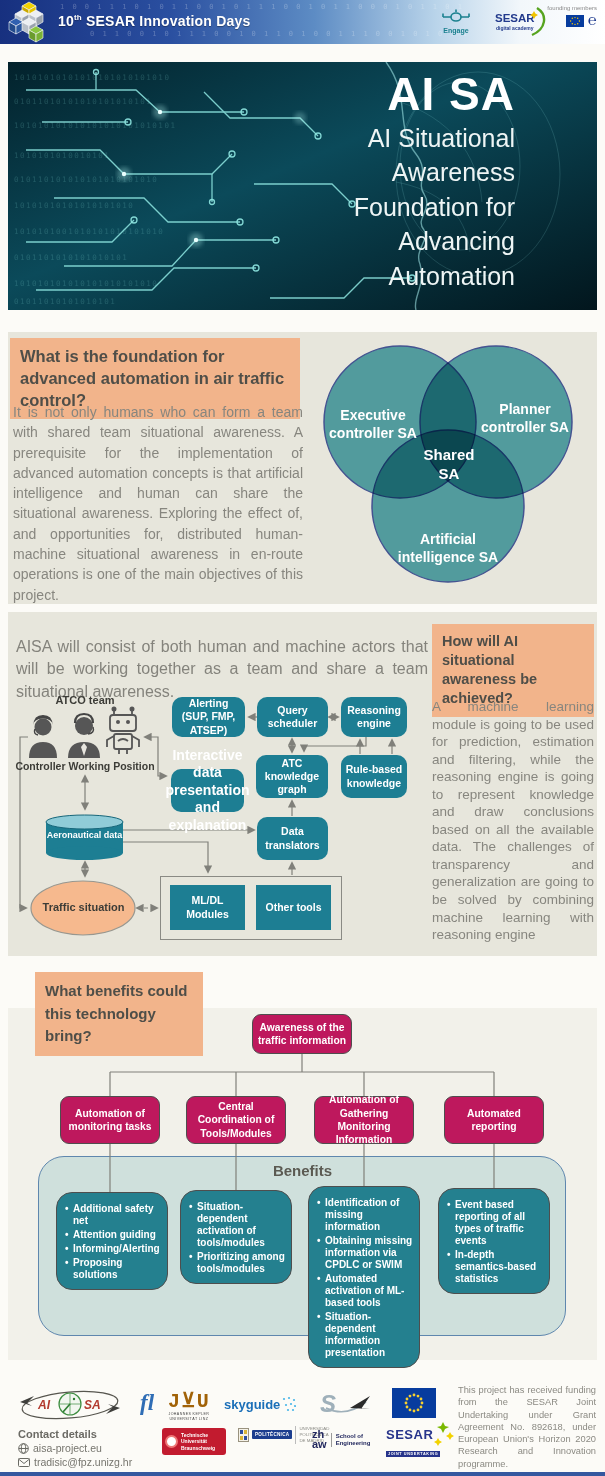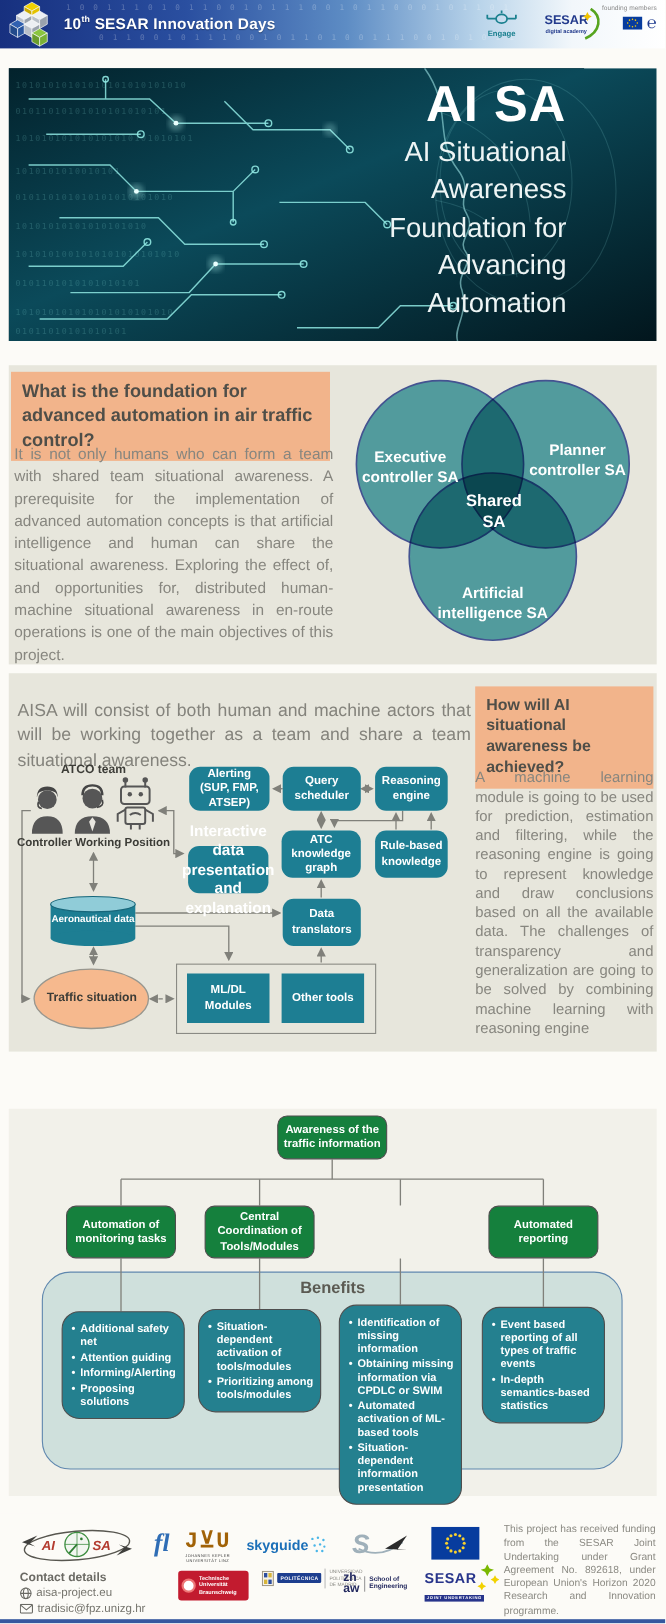--- a/index.html
+++ b/index.html
@@ -44,21 +44,21 @@
   .node{position:absolute;background:#1d7e93;color:#fff;border-radius:10px;display:flex;align-items:center;justify-content:center;text-align:center;font-size:10.5px;font-weight:600;line-height:1.25;padding:2px 4px}
   .node.square{border-radius:0}
   .tool-frame{position:absolute;left:152px;top:186px;width:182px;height:64px;border:1px solid #8a8a84}
   .cyl-label{position:absolute;left:38px;top:140px;width:77px;text-align:center;color:#fff;font-size:9px;font-weight:600;white-space:nowrap}
   .ellipse-label{position:absolute;left:24px;top:211px;width:103px;text-align:center;color:#3c3c37;font-size:11px;font-weight:600}
 
   
   .benefits-wrap{position:absolute;left:0;top:960px;width:605px;height:400px}
   .benefits-panel{position:absolute;left:8px;top:48px;width:589px;height:352px;background:#f2f1ea}
   .q3{position:absolute;left:35px;top:12px;width:168px;font-size:15px;line-height:1.5}
-  .flowbox{position:absolute;background:#15803d;color:#fff;border:1px solid #4e4e4e;border-radius:9px;display:flex;align-items:center;justify-content:center;text-align:center;font-size:10.3px;font-weight:600;line-height:1.3;padding:2px 4px}
+  .flowbox{position:absolute;background:#be185d;color:#fff;border:1px solid #4e4e4e;border-radius:9px;display:flex;align-items:center;justify-content:center;text-align:center;font-size:10.3px;font-weight:600;line-height:1.3;padding:2px 4px}
   .benefits-container{position:absolute;left:38px;top:196px;width:528px;height:180px;background:#cfe0dc;border:1.5px solid #5f87ae;border-radius:26px}
   .benefits-title{position:absolute;left:0;top:202px;width:605px;text-align:center;font-size:15px;font-weight:600;color:#5b5a52}
   .group{position:absolute;background:#24808f;color:#fff;border:1px solid #4e4e4e;border-radius:16px;padding:8px 5px 6px 6px;font-size:10px;font-weight:600;line-height:1.2}
   .group ul{list-style:none}
   .group li{position:relative;padding-left:10px;margin:2px 0}
   .group li::before{content:"•";position:absolute;left:2px}
 
   
   .footer{position:absolute;left:0;top:1376px;width:605px;height:96px;background:#fcfbf7}
   .contact-heading{position:absolute;left:18px;top:52px;font-size:11px;font-weight:700;color:#6b6a64}
@@ -348,34 +348,36 @@
       <div class="tool-frame"></div>
       <div class="node square" style="left:162px;top:195px;width:75px;height:45px">ML/DL Modules</div>
       <div class="node square" style="left:248px;top:195px;width:75px;height:45px">Other tools</div>
       <div class="cyl-label">Aeronautical data</div>
       <div class="ellipse-label">Traffic situation</div>
     </div>
   </div>
 
   <div class="benefits-wrap">
     <div class="benefits-panel"></div>
+    <div class="qbox q3">What benefits could this technology bring?</div>
     <div class="benefits-container"></div>
 
     <svg class="abs" style="left:0;top:0" width="605" height="400" viewBox="0 0 605 400">
       <g stroke="#80807a" stroke-width="1.2" fill="none">
         <path d="M302,94 V112"></path>
         <path d="M110,112 H494"></path>
         <path d="M110,112 V136 M236,112 V136 M364,112 V136 M494,112 V136"></path>
         <path d="M110,184 V232 M236,184 V230 M364,184 V226 M494,184 V228"></path>
       </g>
     </svg>
 
     <div class="flowbox" style="left:252px;top:54px;width:100px;height:40px">Awareness of the traffic information</div>
     <div class="flowbox" style="left:60px;top:136px;width:100px;height:48px">Automation of monitoring tasks</div>
     <div class="flowbox" style="left:186px;top:136px;width:100px;height:48px">Central Coordination of Tools/Modules</div>
+    <div class="flowbox" style="left:314px;top:136px;width:100px;height:48px">Automation of Gathering Monitoring Information</div>
     <div class="flowbox" style="left:444px;top:136px;width:100px;height:48px">Automated reporting</div>
 
     <div class="benefits-title">Benefits</div>
 
     <div class="group" style="left:56px;top:232px;width:112px;min-height:76px">
       <ul>
         <li>Additional safety net</li>
         <li>Attention guiding</li>
         <li>Informing/Alerting</li>
         <li>Proposing solutions</li>

